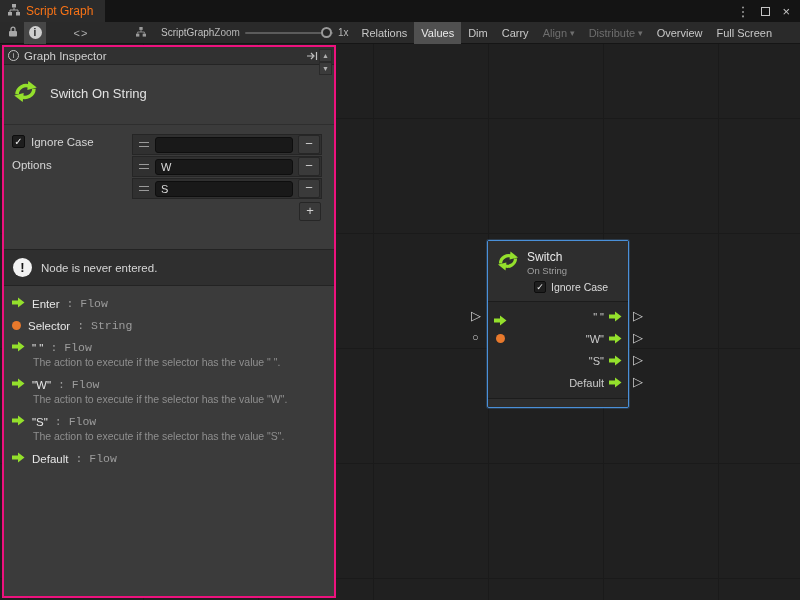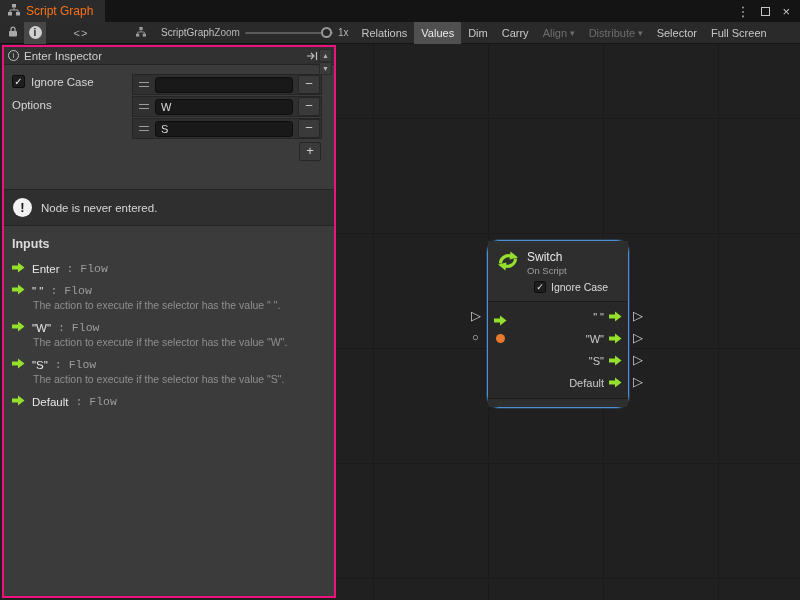--- a/index.html
+++ b/index.html
@@ -30,21 +30,21 @@
   .tb-btn.selected { background:#505050; color:#EAEAEA;justify-content:center; }
   .tb-btn.disabled { color:#6E6E6E; }
   .caret { font-size:9px; }
 
   
   .canvas { position:absolute; top:44px; left:0; right:0; bottom:0; background-color:#202020;
     background-image:linear-gradient(#1A1A1A 1px, transparent 1px), linear-gradient(90deg,#1A1A1A 1px, transparent 1px);
     background-size:115px 115px; background-position:28px 74px; }
 
   
-  .node { position:absolute; left:487px; top:196px; width:142px; border:1px solid #4A90D9; border-radius:12px; background:#2A2A2A; box-shadow:0 0 0 1px rgba(74,144,217,.25); }
+  .node { position:absolute; left:487px; top:196px; width:142px; border:1px solid #4A90D9; border-radius:2px; background:#2A2A2A; box-shadow:0 0 0 1px rgba(74,144,217,.25); }
   .node-header { padding:8px 8px 4px; background:#2E2E2E; }
   .nh-row { display:flex; align-items:flex-start; gap:7px; height:30px; }
   .nh-titles { display:flex; flex-direction:column; line-height:1.15; padding-top:2px; }
   .nh-title { font-size:12px; color:#E8E8E8; }
   .nh-sub { font-size:9.5px; color:#9E9E9E; margin-top:1px; }
   .nh-check { display:flex; align-items:center; gap:5px; margin:2px 0 4px 38px; font-size:10.5px; color:#DCDCDC; }
   .node-body { position:relative; background:#282828; border-top:1px solid #1C1C1C; padding:4px 0; }
   .port-row { height:22px; display:flex; align-items:center; justify-content:flex-end; gap:5px; padding-right:6px; font-size:11px; color:#CBCBCB; }
   .inport-flow { position:absolute; left:6px; top:10px; }
   .inport-value { position:absolute; left:8px; top:32px; width:9px; height:9px; border-radius:50%; background:#E8792C; }
@@ -162,21 +162,21 @@
         </span>
       <span class="tb-btn disabled">
           <span>Align</span>
           <span class="caret">▾</span>
         </span>
       <span class="tb-btn disabled">
           <span>Distribute</span>
           <span class="caret">▾</span>
         </span>
       <span class="tb-btn">
-          <span>Selector</span>
+          <span>Overview</span>
         </span>
       <span class="tb-btn">
           <span>Full Screen</span>
         </span>
     </div>
   </div>
 
   <div class="canvas">
 
     <span class="ext" style="left:471px; top:265px;">▷</span>
@@ -192,21 +192,21 @@
           <span>
             <svg width="24" height="24" viewBox="0 0 24 24">
                 <path d="M4.5 14.5 A8 8 0 0 1 16.5 7.8" fill="none" stroke="#94E02C" stroke-width="3.2"></path>
                 <path d="M14.5 2.6 L22 8.4 L13.6 10.6 Z" fill="#94E02C"></path>
                 <path d="M19.5 9.5 A8 8 0 0 1 7.5 16.2" fill="none" stroke="#94E02C" stroke-width="3.2"></path>
                 <path d="M9.5 21.4 L2 15.6 L10.4 13.4 Z" fill="#94E02C"></path>
               </svg>
           </span>
           <span class="nh-titles">
             <span class="nh-title">Switch</span>
-            <span class="nh-sub">On Script</span>
+            <span class="nh-sub">On String</span>
           </span>
         </div>
         <div class="nh-check">
           <span class="checkbox small">✓</span>
           <span>Ignore Case</span>
         </div>
       </div>
       <div class="node-body">
         <span class="inport-flow">
           <svg width="13" height="11" viewBox="0 0 13 11">
@@ -243,28 +243,39 @@
     </div>
   </div>
 
   <div class="inspector">
     <div class="scrollctl">
       <div>▲</div>
       <div>▼</div>
     </div>
     <div class="insp-header">
       <span class="mini-i">i</span>
-      <span>Enter Inspector</span>
+      <span>Graph Inspector</span>
       <span class="dock">
         <svg width="12" height="10" viewBox="0 0 12 10">
             <path d="M1 5 H7 M5 2 L8 5 L5 8 M10.5 1 V9" stroke="#C0C0C0" stroke-width="1.2" fill="none"></path>
           </svg>
       </span>
     </div>
 
+    <div class="insp-title">
+      <span>
+        <svg width="27" height="27" viewBox="0 0 24 24">
+            <path d="M4.5 14.5 A8 8 0 0 1 16.5 7.8" fill="none" stroke="#94E02C" stroke-width="3.2"></path>
+            <path d="M14.5 2.6 L22 8.4 L13.6 10.6 Z" fill="#94E02C"></path>
+            <path d="M19.5 9.5 A8 8 0 0 1 7.5 16.2" fill="none" stroke="#94E02C" stroke-width="3.2"></path>
+            <path d="M9.5 21.4 L2 15.6 L10.4 13.4 Z" fill="#94E02C"></path>
+          </svg>
+      </span>
+      <span class="name">Switch On String</span>
+    </div>
 
     <div class="controls">
       <div class="row-ignore">
         <span class="checkbox">✓</span>
         <span>Ignore Case</span>
       </div>
       <div class="lbl-options">Options</div>
       <div class="options-list">
         <div class="opt-row">
           <span class="opt-handle">
@@ -292,29 +303,33 @@
         </div>
       </div>
     </div>
 
     <div class="warning">
       <span class="warn-icon">!</span>
       <span>Node is never entered.</span>
     </div>
 
     <div class="docs">
-      <div class="sec-title">Inputs</div>
 
       <div class="port-doc">
         <span><svg width="13" height="11" viewBox="0 0 13 11">
               <path d="M0 3.5 H6 V0.5 L12.5 5.5 L6 10.5 V7.5 H0 Z" fill="#94E02C"></path>
             </svg></span>
         <span class="pname">Enter</span>
         <span class="ptype">: Flow</span>
       </div>
+      <div class="port-doc">
+        <span class="valdot"></span>
+        <span class="pname">Selector</span>
+        <span class="ptype">: String</span>
+      </div>
 
 
       <div class="port-doc tight">
         <span><svg width="13" height="11" viewBox="0 0 13 11">
               <path d="M0 3.5 H6 V0.5 L12.5 5.5 L6 10.5 V7.5 H0 Z" fill="#94E02C"></path>
             </svg></span>
         <span class="pname">" "</span>
         <span class="ptype">: Flow</span>
       </div>
       <div class="pdesc">The action to execute if the selector has the value " ".</div>

